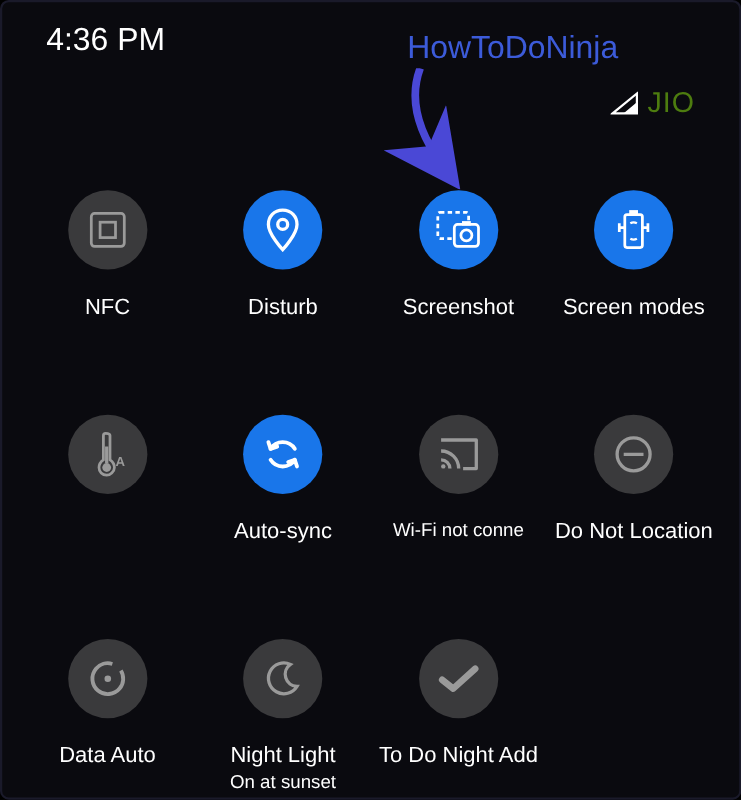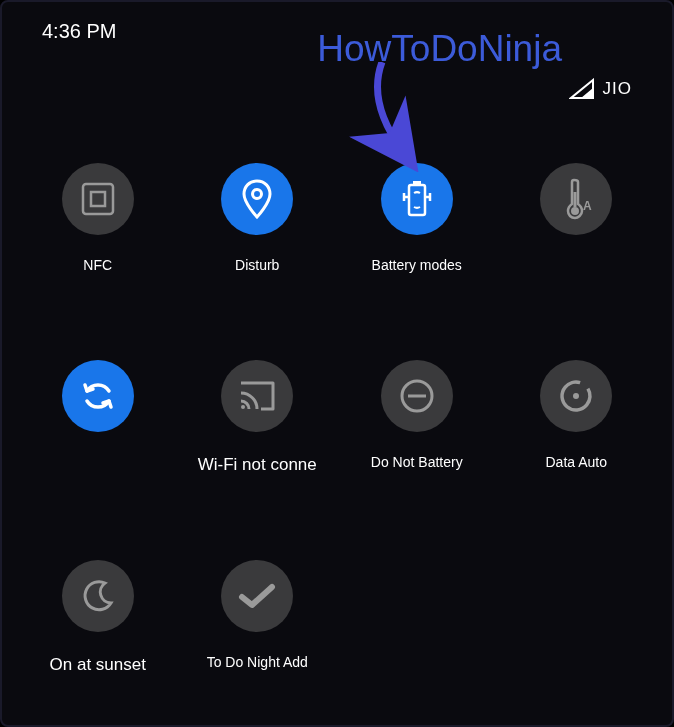--- a/index.html
+++ b/index.html
@@ -20,50 +20,50 @@
       border-radius: 8px;
       position: relative;
     }
     .status-bar {
       display: flex;
       justify-content: space-between;
       padding: 18px 30px 10px 40px;
       align-items: flex-start;
     }
     .time {
-      font-size: 20px;
+      font-size: 29px;
       font-weight: 500;
       color: #fff;
     }
     .annotation {
       position: absolute;
       top: 26px;
       right: 110px;
       color: #3c5bd9;
-      font-size: 37px;
+      font-size: 29px;
       font-weight: 400;
     }
     .arrow {
       position: absolute;
       top: 60px;
       left: 310px;
       pointer-events: none;
     }
     .signal-row {
       position: absolute;
       top: 76px;
       right: 40px;
       display: flex;
       align-items: center;
       gap: 8px;
     }
     .signal-icon svg { display: block; }
     .carrier {
-      font-size: 17px;
-      color: #ffffff;
+      font-size: 26px;
+      color: #4d7c0f;
       letter-spacing: 1px;
     }
     .grid {
       display: grid;
       grid-template-columns: repeat(4, 1fr);
       padding: 110px 20px 0 20px;
       row-gap: 85px;
       column-gap: 8px;
     }
     .tile {
@@ -79,21 +79,21 @@
       border-radius: 50%;
       display: flex;
       align-items: center;
       justify-content: center;
       margin-bottom: 22px;
     }
     .circle.inactive { background: #3a3a3c; }
     .circle.active { background: #1976ea; }
     .circle svg { display: block; }
     .label {
-      font-size: 14px;
+      font-size: 20px;
       color: #fff;
       line-height: 1.25;
       font-weight: 400;
     }
     .sublabel {
       font-size: 17px;
       color: #fff;
       line-height: 1.25;
     }
   </style>
@@ -144,33 +144,44 @@
     <div class="tile">
       <div class="circle active">
         <svg width="36" height="40" viewBox="0 0 36 40">
           <path d="M18 2 C10 2 5 8 5 15 C5 24 18 38 18 38 C18 38 31 24 31 15 C31 8 26 2 18 2 Z" fill="none" stroke="#fff" stroke-width="3"></path>
           <circle cx="18" cy="15" r="4.5" fill="none" stroke="#fff" stroke-width="3"></circle>
         </svg>
       </div>
       <div class="label">Disturb</div>
     </div>
 
+    <div class="tile">
+      <div class="circle active">
+        <svg width="44" height="38" viewBox="0 0 44 38">
+          <rect x="3" y="3" width="28" height="24" rx="2" fill="none" stroke="#fff" stroke-width="2.5" stroke-dasharray="4 3"></rect>
+          <rect x="18" y="14" width="22" height="20" rx="3" fill="#1976ea" stroke="#fff" stroke-width="2.5"></rect>
+          <circle cx="29" cy="24" r="5" fill="none" stroke="#fff" stroke-width="2.5"></circle>
+          <rect x="25" y="11" width="8" height="4" fill="#fff"></rect>
+        </svg>
+      </div>
+      <div class="label">Screenshot</div>
+    </div>
 
     <div class="tile">
       <div class="circle active">
         <svg width="34" height="40" viewBox="0 0 34 40">
           <rect x="9" y="6" width="16" height="30" rx="2" fill="none" stroke="#fff" stroke-width="2.5"></rect>
           <rect x="13" y="2" width="8" height="4" fill="#fff"></rect>
           <path d="M 4 18 L 9 18 M 4 14 L 4 22" stroke="#fff" stroke-width="2.5" fill="none"></path>
           <path d="M 30 18 L 25 18 M 30 14 L 30 22" stroke="#fff" stroke-width="2.5" fill="none"></path>
           <path d="M 14 14 A 6 6 0 0 1 20 14" stroke="#fff" stroke-width="2" fill="none"></path>
           <path d="M 20 28 A 6 6 0 0 1 14 28" stroke="#fff" stroke-width="2" fill="none"></path>
         </svg>
       </div>
-      <div class="label">Battery modes</div>
+      <div class="label">Screen modes</div>
     </div>
 
     <div class="tile">
       <div class="circle inactive">
         <svg width="36" height="42" viewBox="0 0 36 42">
           <path d="M 14 4 C 14 2 16 2 16 2 C 18 2 20 2 20 4 L 20 26 C 23 28 24 30 24 33 C 24 37 20 40 17 40 C 13 40 10 37 10 33 C 10 30 11 28 14 26 Z" fill="none" stroke="#9a9a9a" stroke-width="2.5"></path>
           <circle cx="17" cy="33" r="4" fill="#9a9a9a"></circle>
           <line x1="17" y1="29" x2="17" y2="14" stroke="#9a9a9a" stroke-width="3"></line>
           <text x="25" y="32" fill="#9a9a9a" font-size="12" font-weight="bold">A</text>
         </svg>
@@ -179,20 +190,21 @@
 
     <div class="tile">
       <div class="circle active">
         <svg width="38" height="38" viewBox="0 0 38 38">
           <path d="M 30 14 A 13 13 0 0 0 8 14" fill="none" stroke="#fff" stroke-width="3.5" stroke-linecap="round"></path>
           <path d="M 8 24 A 13 13 0 0 0 30 24" fill="none" stroke="#fff" stroke-width="3.5" stroke-linecap="round"></path>
           <path d="M 6 8 L 8 14 L 14 12" fill="none" stroke="#fff" stroke-width="3.5" stroke-linecap="round" stroke-linejoin="round"></path>
           <path d="M 32 30 L 30 24 L 24 26" fill="none" stroke="#fff" stroke-width="3.5" stroke-linecap="round" stroke-linejoin="round"></path>
         </svg>
       </div>
+      <div class="label">Auto-sync</div>
     </div>
 
 
     <div class="tile">
       <div class="circle inactive">
         <svg width="40" height="34" viewBox="0 0 40 34">
           <path d="M 4 4 L 36 4 L 36 30 L 24 30" fill="none" stroke="#9a9a9a" stroke-width="3" stroke-linejoin="round"></path>
           <path d="M 4 30 A 0 0 0 0 1 4 30" stroke="#9a9a9a" stroke-width="4"></path>
           <path d="M 4 22 A 8 8 0 0 1 12 30" fill="none" stroke="#9a9a9a" stroke-width="3"></path>
           <path d="M 4 14 A 16 16 0 0 1 20 30" fill="none" stroke="#9a9a9a" stroke-width="3"></path>
@@ -202,39 +214,40 @@
       <div class="sublabel">Wi-Fi not conne</div>
     </div>
 
     <div class="tile">
       <div class="circle inactive">
         <svg width="40" height="40" viewBox="0 0 40 40">
           <circle cx="20" cy="20" r="15" fill="none" stroke="#9a9a9a" stroke-width="3"></circle>
           <line x1="11" y1="20" x2="29" y2="20" stroke="#9a9a9a" stroke-width="3"></line>
         </svg>
       </div>
-      <div class="label">Do Not Battery</div>
+      <div class="label">Do Not Location</div>
     </div>
 
     <div class="tile">
       <div class="circle inactive">
         <svg width="40" height="40" viewBox="0 0 40 40">
           <circle cx="20" cy="20" r="14" fill="none" stroke="#9a9a9a" stroke-width="3.5" stroke-dasharray="60 10" transform="rotate(40 20 20)"></circle>
           <circle cx="20" cy="20" r="3" fill="#9a9a9a"></circle>
         </svg>
       </div>
       <div class="label">Data Auto</div>
     </div>
 
     <div class="tile">
       <div class="circle inactive">
         <svg width="38" height="38" viewBox="0 0 38 38">
           <path d="M 26 6 A 14 14 0 1 0 32 26 A 11 11 0 0 1 26 6 Z" fill="none" stroke="#9a9a9a" stroke-width="3"></path>
         </svg>
       </div>
+      <div class="label">Night Light</div>
       <div class="sublabel">On at sunset</div>
     </div>
 
     <div class="tile">
       <div class="circle inactive">
         <svg width="38" height="30" viewBox="0 0 38 30">
           <path d="M 4 16 L 14 24 L 34 6" fill="none" stroke="#9a9a9a" stroke-width="6" stroke-linecap="round" stroke-linejoin="round"></path>
         </svg>
       </div>
       <div class="label">To Do Night Add</div>

